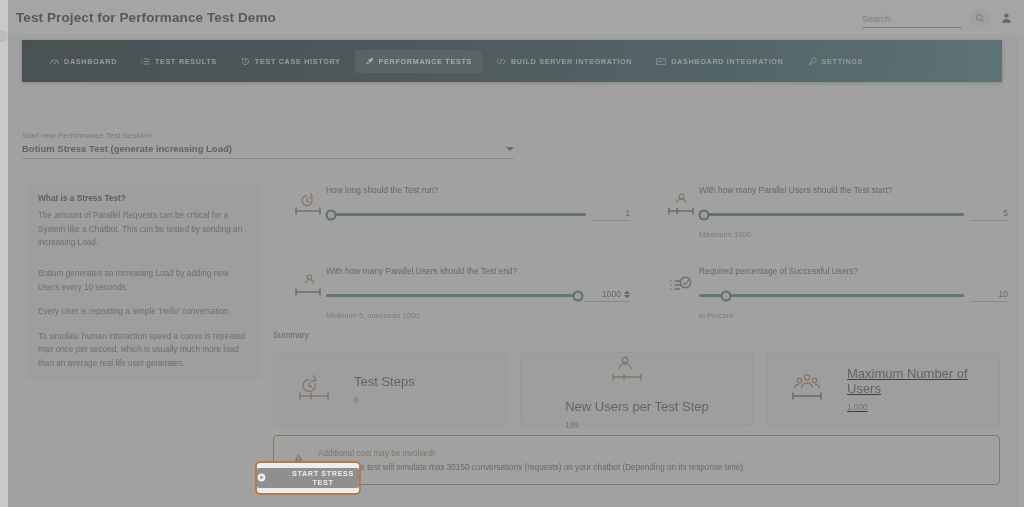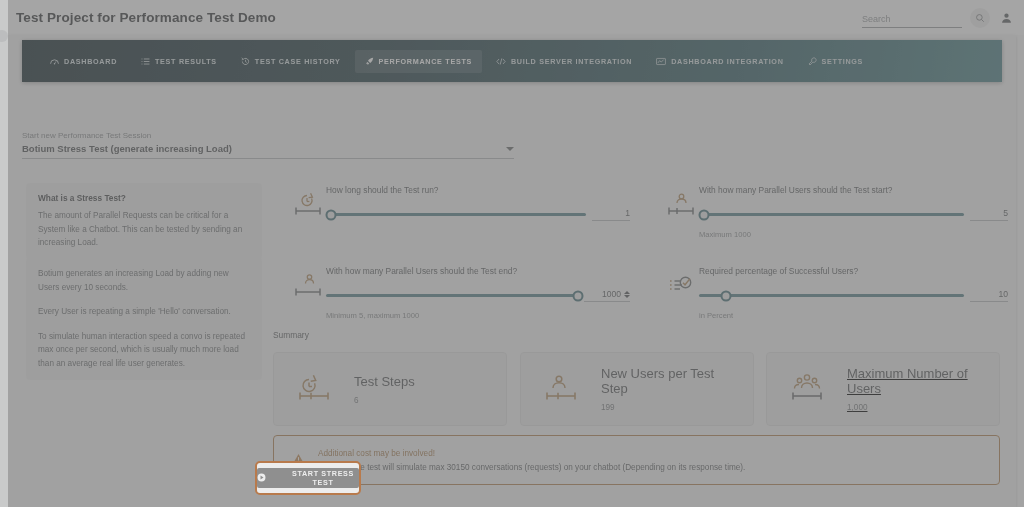--- a/index.html
+++ b/index.html
@@ -146,21 +146,21 @@
   .sl-hint { font-size:7.6px; color:#8a8f92; margin-top:9px; }
 
   
   .summary-label { position:absolute; left:265px; top:295px; font-size:8.4px; color:#5e6366; }
   .sum-card {
     position:absolute; top:317px; height:74px;
     background:#ebebeb; border:1px solid #e0e0e0; border-radius:4px;
     display:flex; align-items:center; padding:0 20px;
   }
   #sum1 { left:265px; width:234px; }
-  #sum2 { left:512px; width:234px; }
+  #sum2 { left:512px; width:234px;flex-direction:column; }
   #sum3 { left:758px; width:234px;text-decoration:underline; }
   .sum-icon { width:46px; height:34px; flex:0 0 46px; margin-right:14px; }
   .sum-name { font-size:13px; color:#55595c; margin-bottom:7px; }
   .sum-val  { font-size:8.2px; color:#7b8083; }
 
   
   .warn {
     position:absolute; left:265px; top:400px; width:727px; height:50px;
     border:1px solid #d2812a; border-radius:4px;
     display:flex; align-items:center; padding:16px 18px; gap:13px;

